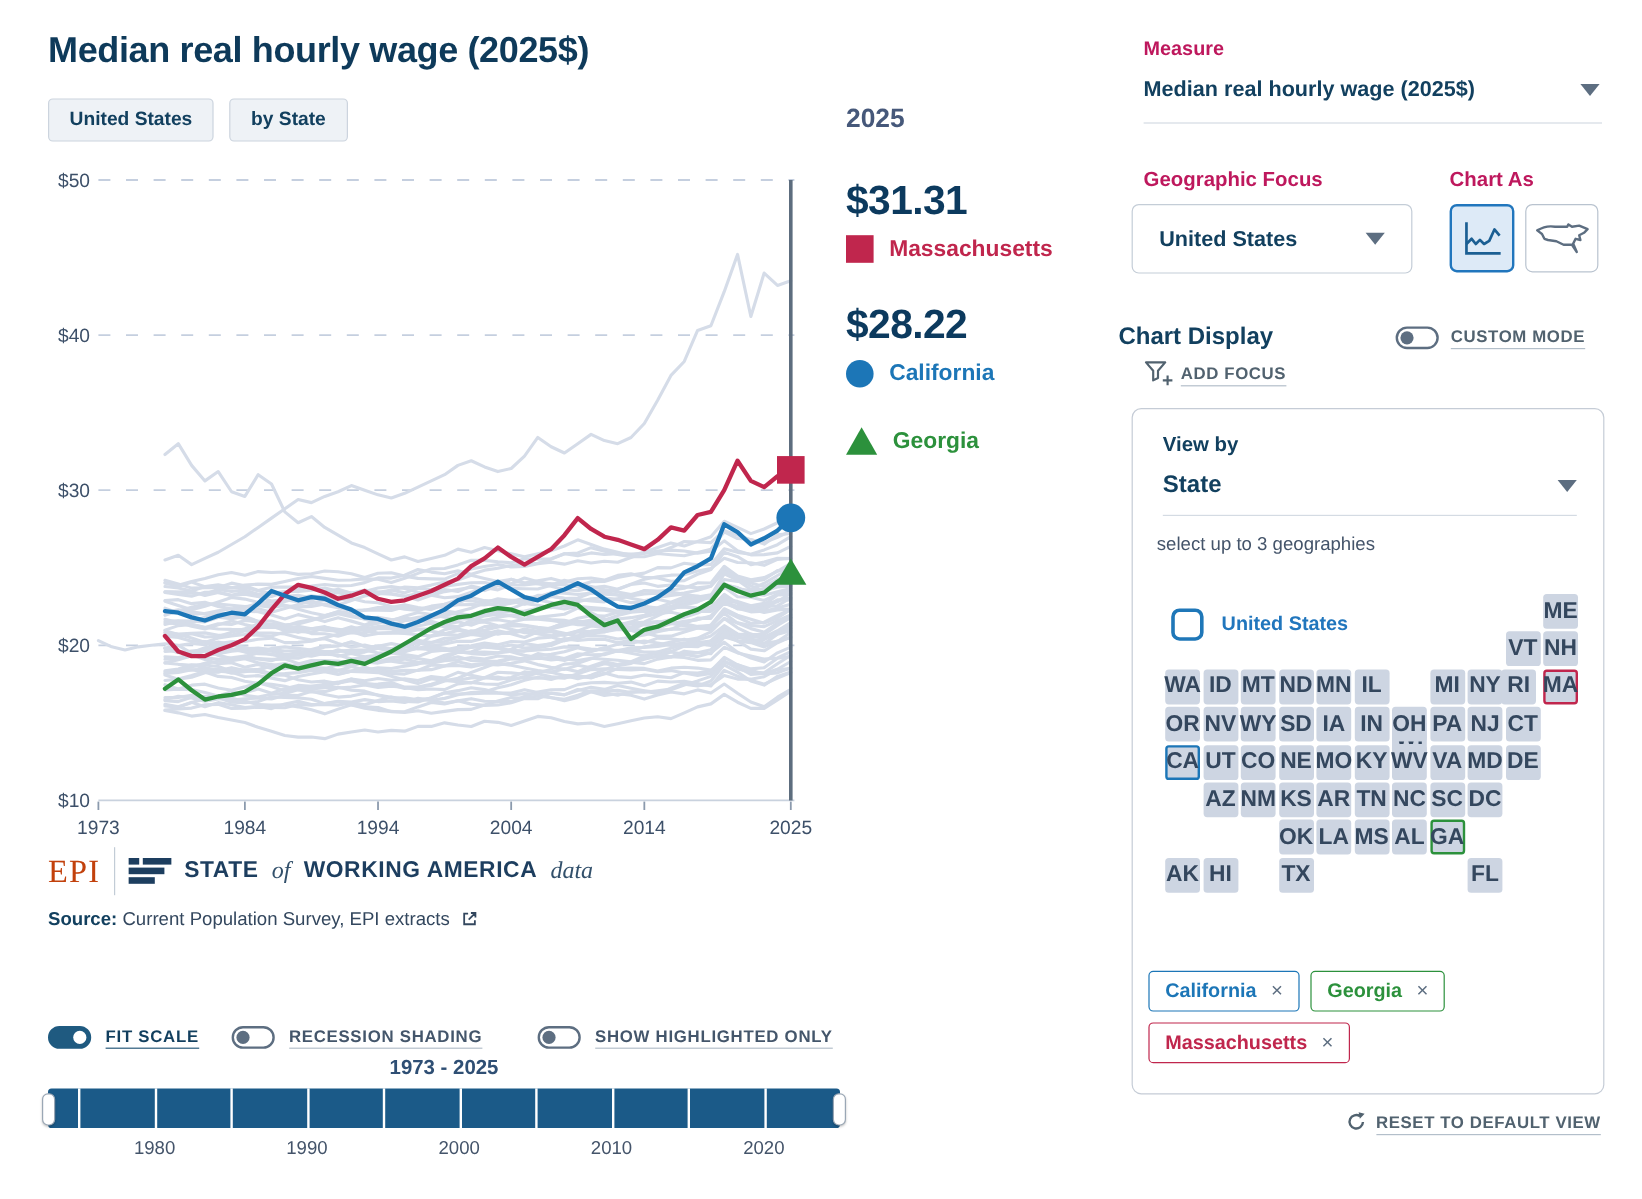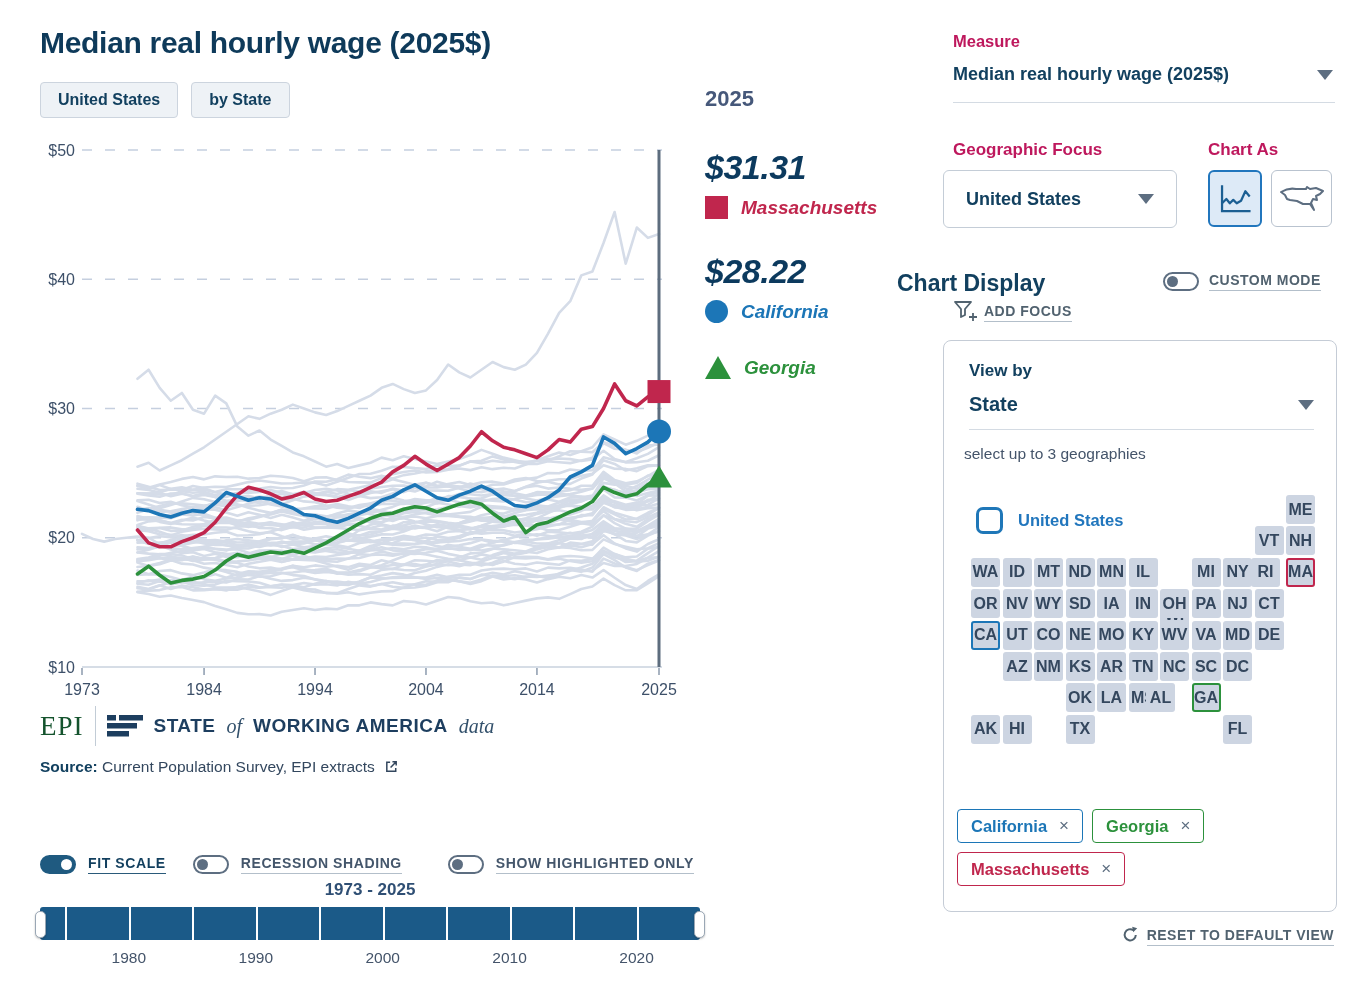--- a/index.html
+++ b/index.html
@@ -11,21 +11,21 @@
   .tab-btn{background:#eef2f6;border:1px solid #ccd4de;border-radius:4px;padding:8px 17px;
            font-size:16px;font-weight:700;color:#12405f;cursor:pointer;}
   
   .co-year{font-size:22px;font-weight:700;color:#46587a;}
   .co-value{font-size:34px;font-weight:800;color:#0c3a5e;letter-spacing:-0.5px;}
   .co-leg{display:flex;align-items:center;gap:13px;margin-top:9px;}
   .co-label{font-size:19px;font-weight:700;}
   .co-sq{width:23px;height:23px;}
   .co-ci{width:23px;height:23px;border-radius:50%;}
   .co-tri{width:0;height:0;border-left:13px solid transparent;border-right:13px solid transparent;border-bottom:23px solid #2c913c;}
-  .co-item{margin-bottom:33px;font-style:italic;}
+  .co-item{margin-bottom:33px;}
   
   .lab-md{font-size:16.5px;font-weight:600;color:#be185d;}
   .sel-row{display:flex;justify-content:space-between;align-items:center;cursor:pointer;}
   .sel-val{font-size:18px;font-weight:700;color:#12405f;}
   .chev{width:0;height:0;border-left:8px solid transparent;border-right:8px solid transparent;border-top:10px solid #5d6e81;}
   .hr{height:1px;background:#d4dbe3;}
   .geo-box{border:1px solid #c4cdd7;border-radius:6px;background:#fff;display:flex;align-items:center;
            justify-content:space-between;padding:0 22px;cursor:pointer;}
   .ca-btn{border-radius:6px;display:flex;align-items:center;justify-content:center;cursor:pointer;box-sizing:border-box;}
   .ca-btn.sel{background:#ddeaf7;border:2px solid #2176bd;}
@@ -35,28 +35,28 @@
   .pill{width:36px;height:19px;border-radius:11px;position:relative;box-sizing:border-box;cursor:pointer;}
   .pill.off{background:#fff;border:2px solid #5d6e81;}
   .pill.off .knob{position:absolute;left:2px;top:2px;width:11px;height:11px;border-radius:50%;background:#5d6e81;}
   .pill.on{background:#1f5a80;border:2px solid #1f5a80;}
   .pill.on .knob{position:absolute;right:2px;top:2px;width:11px;height:11px;border-radius:50%;background:#fff;}
   .card{border:1px solid #c5ccd6;border-radius:8px;background:#fff;}
   .hint{font-size:15.5px;color:#44546a;}
   .uscheck{width:21px;height:21px;border:3px solid #1f77b8;border-radius:7px;background:#fff;cursor:pointer;}
   .uslab{font-size:16.5px;font-weight:700;color:#2176bd;cursor:pointer;}
   .tile{position:absolute;width:29px;height:29px;background:#cdd5e2;border-radius:3px;box-sizing:border-box;
-        display:flex;align-items:center;justify-content:center;font-size:16px;font-weight:700;color:#34475e;cursor:pointer;}
+        display:flex;align-items:center;justify-content:center;font-size:19px;font-weight:700;color:#34475e;cursor:pointer;}
   .chips{display:flex;flex-wrap:wrap;gap:9px;}
   .chip{display:flex;align-items:center;gap:12px;background:#fff;border-radius:4px;padding:6px 13px;
         font-size:16.5px;font-weight:700;cursor:pointer;}
   .chip .x{color:#5d6e81;font-weight:400;font-size:17px;cursor:pointer;}
   
   .logo-row{display:flex;align-items:center;gap:11px;cursor:pointer;}
-  .logo-epi{font-family:"Liberation Serif","DejaVu Serif",serif;font-size:27px;color:#14532d;letter-spacing:1px;}
+  .logo-epi{font-family:"Liberation Serif","DejaVu Serif",serif;font-size:27px;color:#c2410c;letter-spacing:1px;}
   .logo-div{width:1px;height:40px;background:#c2ccd6;}
   .logo-bold{font-size:19px;font-weight:800;color:#1d3e5f;letter-spacing:0.5px;}
   .logo-it{font-family:"Liberation Serif","DejaVu Serif",serif;font-style:italic;font-size:20px;color:#32506b;}
   .src{font-size:15.5px;color:#33475e;}
   .src b{color:#12405f;}
   .tgl-row{display:flex;align-items:center;}
   .tgl-group{display:flex;align-items:center;gap:12px;}
   .tgl-lab{font-size:14px;font-weight:800;letter-spacing:0.6px;color:#44566b;
            border-bottom:1.5px solid #b3bfca;padding-bottom:2px;cursor:pointer;}
   .tgl-lab.first{color:#123f5e;border-bottom-color:#2a5a7a;}
@@ -205,21 +205,21 @@
     <path d="M7 4 V34 H40" fill="none" stroke="#1b5f93" stroke-width="2.6"></path>
     <polyline points="7,25 12,20 16,25 20,21 24,25 29,22 34,11 39,17" fill="none" stroke="#1b5f93" stroke-width="2.6" stroke-linejoin="round"></polyline>
   </svg>
 </div>
 <div class="abs ca-btn unsel" style="left:1271px;top:170px;width:61px;height:57px;">
   <svg width="46" height="32" viewBox="0 0 46 30">
     <path d="M2 8 C7 5 12 4 17 5 L27 5 L28 3 L31 5 L37 4 L44 7 L41 10 L37 12 L38 16 L34 15 L32 19 L35 26 L31 20 L24 20 L18 17 L11 16 L8 15 L6 11 Z" fill="none" stroke="#5d6e81" stroke-width="2" stroke-linejoin="round"></path>
   </svg>
 </div>
 
-<div class="abs sel-val" style="left:897px;top:270px;font-size:23px;">Chart Display</div>
+<div class="abs sel-val" style="left:932px;top:270px;font-size:20px;">Chart Display</div>
 <div class="abs pill off" style="left:1163px;top:272px;">
     <span class="knob"></span>
   </div>
 <span class="abs linklab" style="left:1209px;top:272px;">CUSTOM MODE</span>
 
 <svg class="abs" style="left:953px;top:300px;" width="25" height="22" viewBox="0 0 25 22">
   <path d="M2 2 H18 L12 9 V15 L8 17 V9 Z" fill="none" stroke="#51626f" stroke-width="1.8" stroke-linejoin="round"></path>
   <path d="M20 13 V21 M16 17 H24" stroke="#51626f" stroke-width="1.8"></path>
 </svg>
 <span class="abs linklab" style="left:984px;top:303px;">ADD FOCUS</span>
@@ -277,21 +277,21 @@
       <div class="tile" style="left: 63px; top: 157px;">NM</div>
       <div class="tile" style="left: 94.5px; top: 157px;">KS</div>
       <div class="tile" style="left: 126px; top: 157px;">AR</div>
       <div class="tile" style="left: 157.5px; top: 157px;">TN</div>
       <div class="tile" style="left: 189px; top: 157px;">NC</div>
       <div class="tile" style="left: 220.5px; top: 157px;">SC</div>
       <div class="tile" style="left: 252px; top: 157px;">DC</div>
       <div class="tile" style="left: 94.5px; top: 188.4px;">OK</div>
       <div class="tile" style="left: 126px; top: 188.4px;">LA</div>
       <div class="tile" style="left: 157.5px; top: 188.4px;">MS</div>
-      <div class="tile" style="left: 175px; top: 188.4px;">AL</div>
+      <div class="tile" style="left: 189px; top: 188.4px;">AL</div>
       <div class="tile" style="left: 220.5px; top: 188.4px; border: 2.5px solid rgb(44, 145, 60);">GA</div>
       <div class="tile" style="left: 0px; top: 219.8px;">AK</div>
       <div class="tile" style="left: 31.5px; top: 219.8px;">HI</div>
       <div class="tile" style="left: 94.5px; top: 219.8px;">TX</div>
       <div class="tile" style="left: 252px; top: 219.8px;">FL</div>
     </div>
 
   <div class="abs chips" style="left:13px;top:468px;width:370px;" id="chips">
       <div class="chip" style="border: 1.5px solid rgb(28, 118, 183);">
         <span style="color: rgb(28, 118, 183);">California</span>

